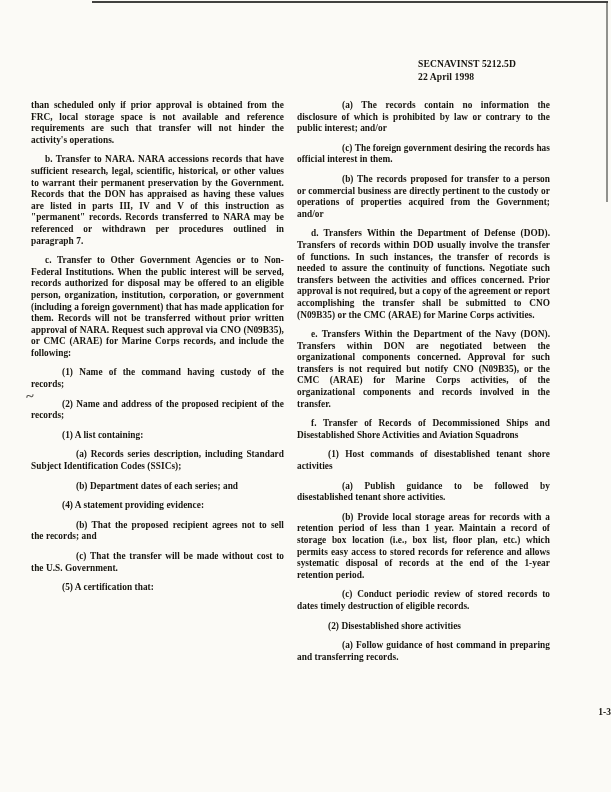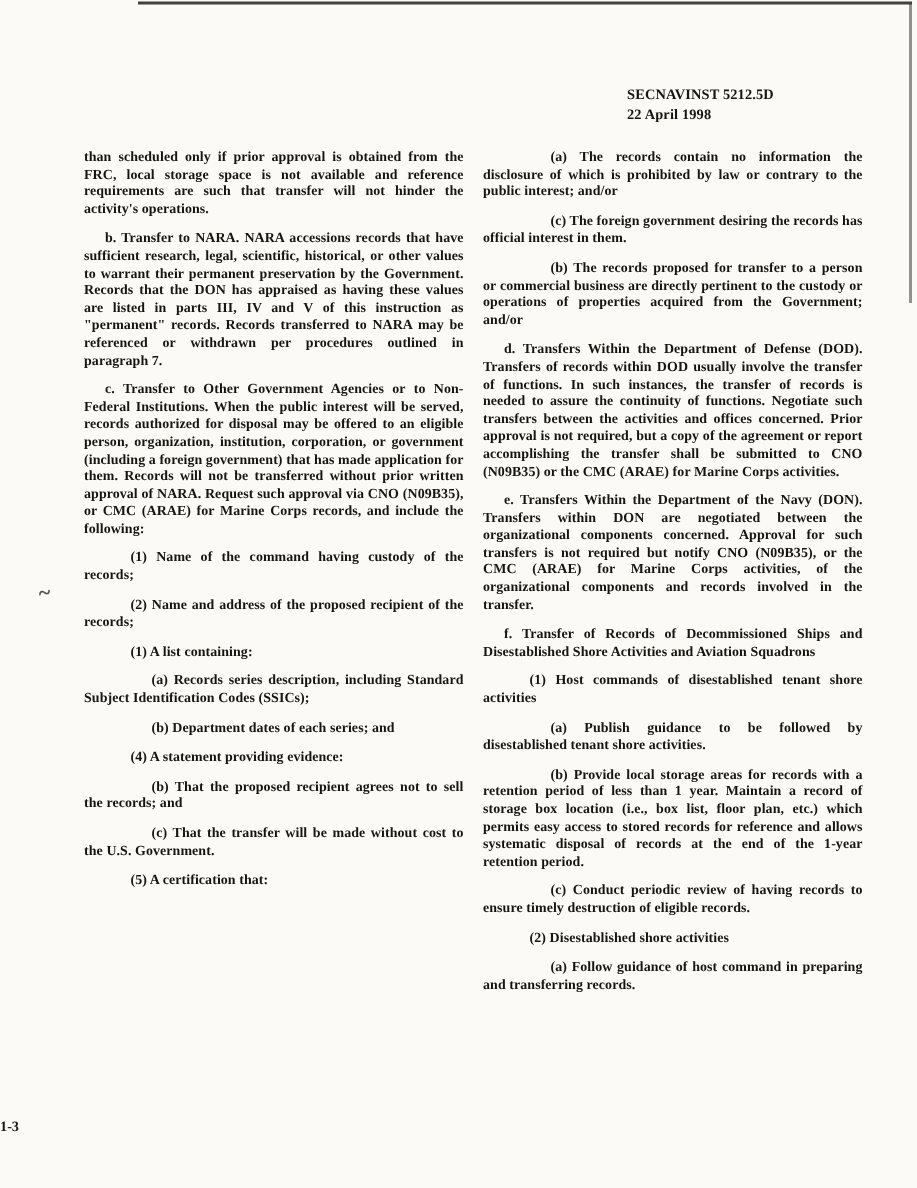--- a/index.html
+++ b/index.html
@@ -48,21 +48,21 @@
     top: 58px;
     left: 418px;
     font-size: 9.6px;
     font-weight: bold;
     line-height: 12.5px;
     letter-spacing: 0.1px;
   }
   .columns {
     position: absolute;
     top: 100px;
-    left: 56px;
+    left: 31px;
     width: 519px;
     display: flex;
     gap: 13px;
   }
   .col {
     flex: 1 1 0;
     min-width: 0;
   }
   p.para {
     margin: 0 0 8px 0;
@@ -72,23 +72,23 @@
     text-align: justify;
     letter-spacing: 0.05px;
   }
   p.ind0 { text-indent: 0; }
   p.ind1 { text-indent: 14px; }
   p.ind2 { text-indent: 31px; }
   p.ind3 { text-indent: 45px; }
   span.u { text-underline-offset: 1px; }
   .footer {
     position: absolute;
-    top: 747px;
+    top: 707px;
     left: 0; right: 0;
-    text-align: left;
+    text-align: right;
     font-size: 9.5px;
     font-weight: bold;
   }
 </style>
 </head>
 <body>
 
 <div class="page">
 
   <div class="scan-top-line"></div>
@@ -119,21 +119,21 @@
     <div class="col" id="col-right">
         <p class="para ind3"><span>(a)  The records contain no information the disclosure of which is prohibited by law or contrary to the public interest; and/or</span></p>
         <p class="para ind3"><span>(c)  The foreign government desiring the records has official interest in them.</span></p>
         <p class="para ind3"><span>(b)  The records proposed for transfer to a person or commercial business are directly pertinent to the custody or operations of properties acquired from the Government; and/or</span></p>
         <p class="para ind1"><span>d.  </span><span class="u">Transfers Within the Department of Defense (DOD)</span><span>.  Transfers of records within DOD usually involve the transfer of functions.  In such instances, the transfer of records is needed to assure the continuity of functions. Negotiate such transfers between the activities and offices concerned.  Prior approval is not required, but a copy of the agreement or report accomplishing the transfer shall be submitted to CNO (N09B35) or the CMC (ARAE) for Marine Corps activities.</span></p>
         <p class="para ind1"><span>e.  </span><span class="u">Transfers Within the Department of the Navy (DON)</span><span>.  Transfers within DON are negotiated between the organizational components concerned.  Approval for such transfers is not required but notify CNO (N09B35), or the CMC (ARAE) for Marine Corps activities, of the organizational components and records involved in the transfer.</span></p>
         <p class="para ind1"><span>f.  </span><span class="u">Transfer of Records of Decommissioned Ships and Disestablished Shore Activities and Aviation Squadrons</span></p>
         <p class="para ind2"><span>(1)  </span><span class="u">Host commands of disestablished tenant shore activities</span></p>
         <p class="para ind3"><span>(a)  Publish guidance to be followed by disestablished tenant shore activities.</span></p>
         <p class="para ind3"><span>(b)  Provide local storage areas for records with a retention period of less than 1 year.  Maintain a record of storage box location (i.e., box list, floor plan, etc.) which permits easy access to stored records for reference and allows systematic disposal of records at the end of the 1-year retention period.</span></p>
-        <p class="para ind3"><span>(c)  Conduct periodic review of having records to ensure timely destruction of eligible records.</span></p>
+        <p class="para ind3"><span>(c)  Conduct periodic review of stored records to dates timely destruction of eligible records.</span></p>
         <p class="para ind2"><span>(2)  </span><span class="u">Disestablished shore activities</span></p>
         <p class="para ind3"><span>(a)  Follow guidance of host command in preparing and transferring records.</span></p>
       </div>
   </div>
 
   <div class="footer">1-3</div>
 
 </div>
 
 </body></html>

